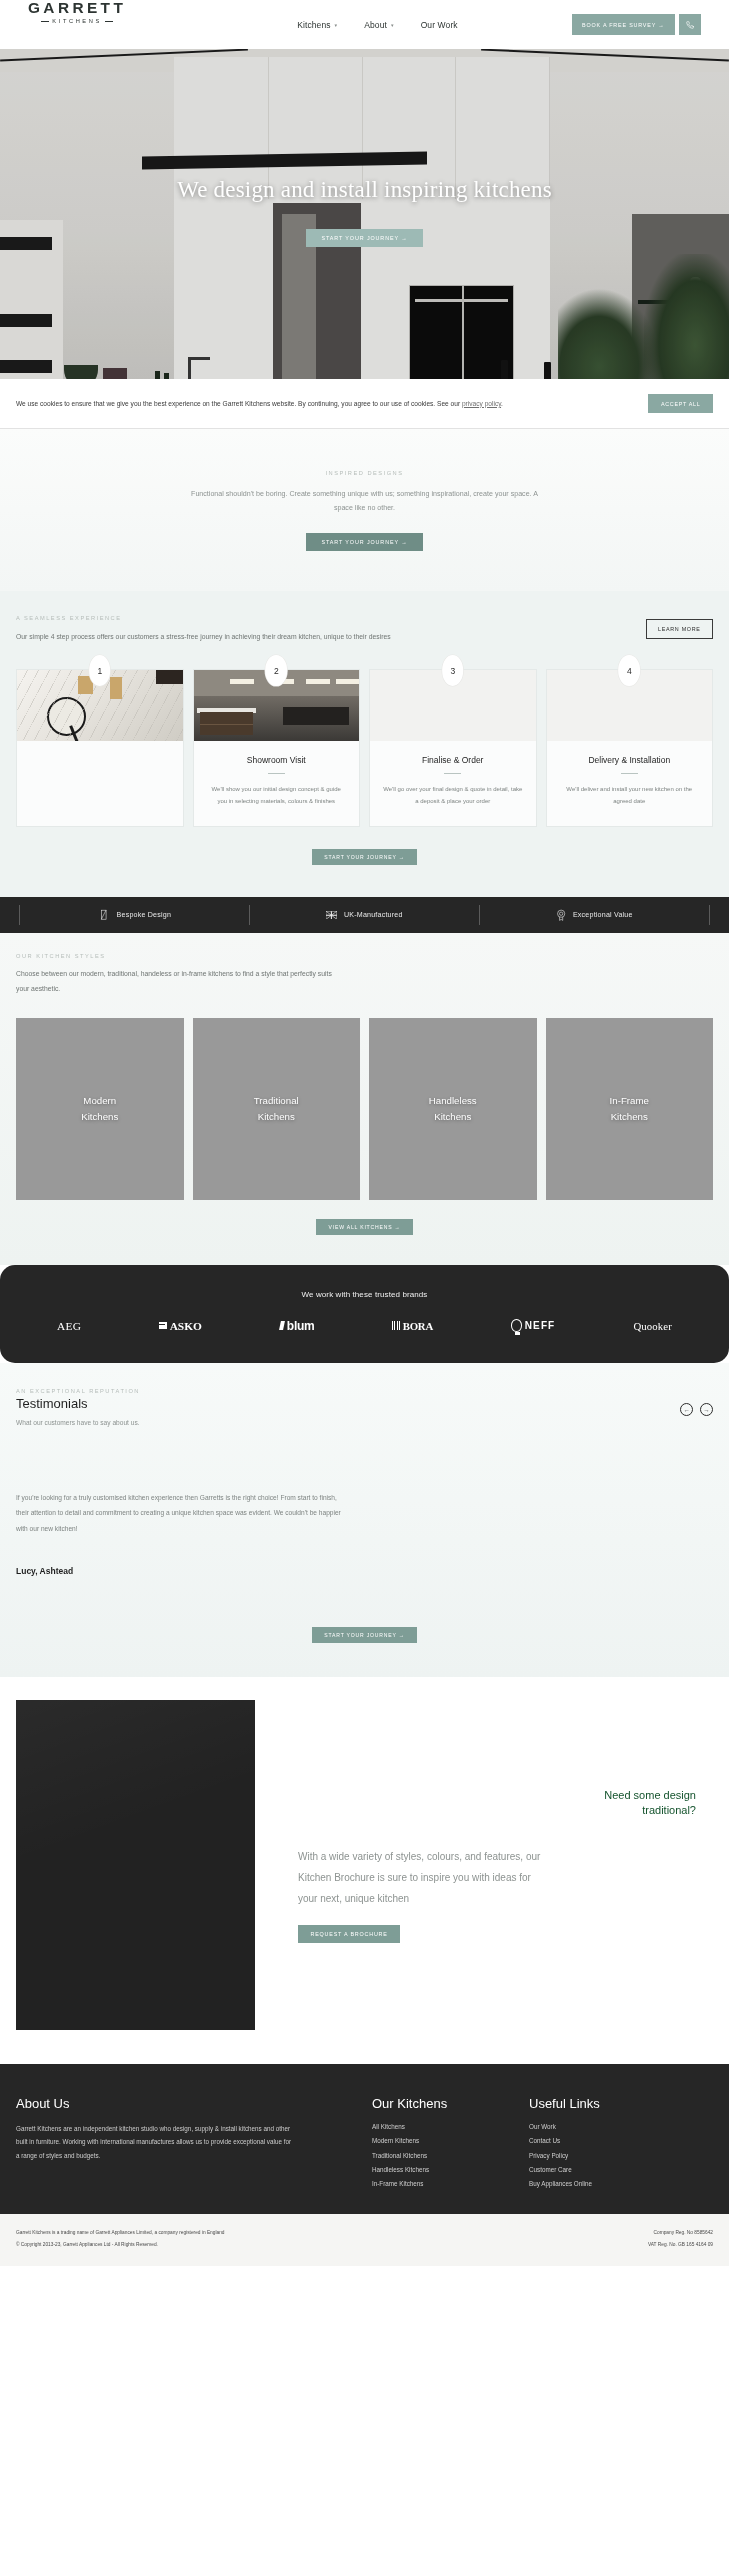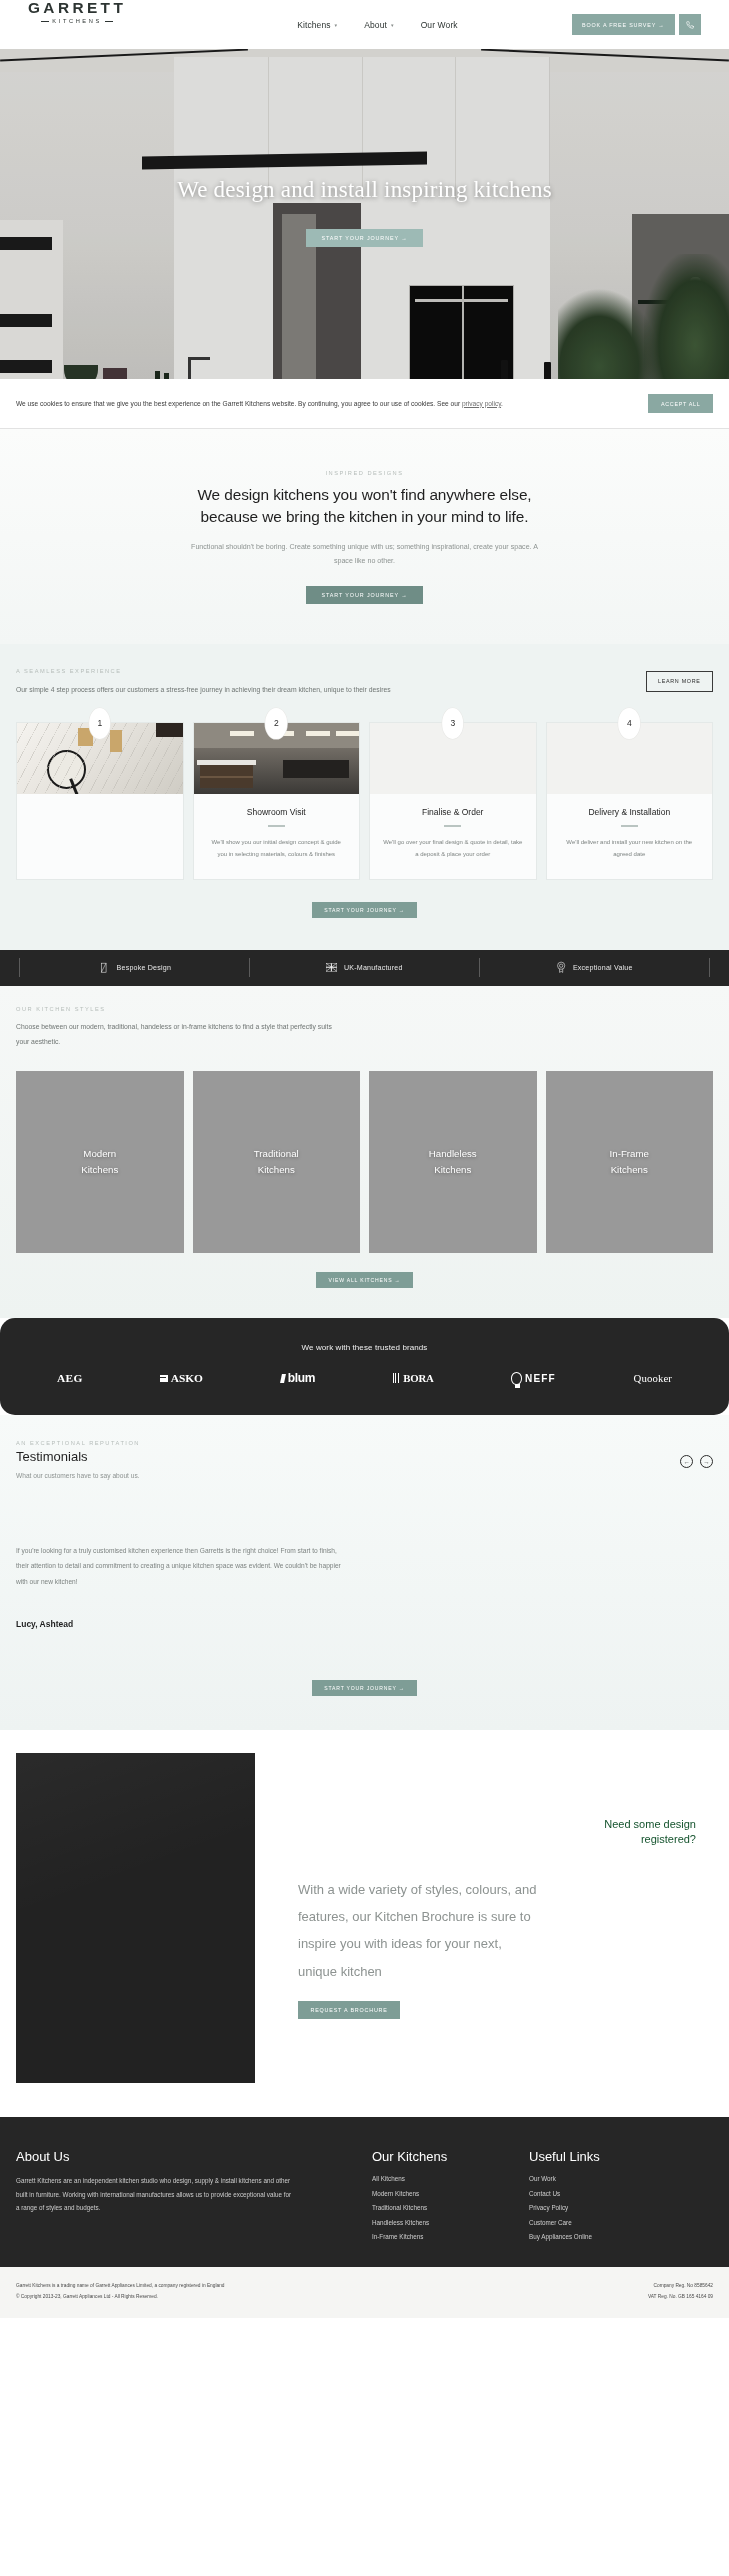--- a/index.html
+++ b/index.html
@@ -219,21 +219,21 @@
   }
 
   
   .brands { background:#262626; padding:25px 16px 30px; text-align:center;border-radius:15px; }
   .brands-title { color:#f0f0f0; font-size:8px; font-weight:400; letter-spacing:0.1px; }
   .brand-row {
     display:flex; align-items:center; justify-content:space-between;
     margin-top:19.4px; padding:0 41px;
   }
   .brand { color:#ffffff; display:flex; align-items:center; gap:2.8px; }
-  .b-aeg  { font-family:"Liberation Serif", serif; font-weight:700; font-size:11.4px; letter-spacing:0.3px;}
+  .b-aeg  { font-family:"Liberation Serif", serif; font-weight:400; font-size:11.4px; letter-spacing:0.3px;}
   .b-asko { font-family:"Liberation Serif", serif; font-weight:700; font-size:11.4px; letter-spacing:0px;}
   .b-blum { font-weight:700; font-size:12px; letter-spacing:-0.3px;}
   .b-bora { font-family:"Liberation Serif", serif; font-weight:700; font-size:10.8px; letter-spacing:-0.2px;}
   .b-neff { font-weight:700; font-size:10px; letter-spacing:1.1px; }
   .b-quooker { font-family:"Liberation Serif", serif; font-size:10.8px; letter-spacing:0.1px; }
   .asko-mark { width:7.4px; height:7.4px; background:#fff; position:relative; }
   .asko-mark::after { content:""; position:absolute; left:0; top:2.3px; width:5.1px; height:1.1px; background:#262626;}
   .blum-mark { width:4px; height:9px; background:#fff; transform:skewX(-12deg); }
   .bora-mark { width:7.4px; height:9.7px;
     background:repeating-linear-gradient(90deg,#fff 0 1.1px,#262626 1.1px 2.3px); }
@@ -260,21 +260,21 @@
   
   .sec-broch { background:#ffffff; padding:23px 16px 34px; display:flex; align-items:center; gap:0; }
   .broch-img {
     width:239px; height:330px; background:#222222; flex:none;
     position:relative; overflow:hidden;
   }
   .broch-img .sheen { position:absolute; inset:0;
     background:linear-gradient(160deg, rgba(255,255,255,.04) 0%, rgba(255,255,255,0) 40%); }
   .broch-text { flex:1; padding-left:43px; padding-right:17px; }
   .broch-h2 { font-size:11px; font-weight:400; color:#14532d; line-height:1.4;text-align:right; }
-  .broch-p { font-size:13px; color:#8d9391; line-height:2.1; margin-top:28px; max-width:245px; }
+  .broch-p { font-size:10px; color:#8d9391; line-height:2.1; margin-top:28px; max-width:245px; }
   .broch-btn {
     display:inline-flex; align-items:center; justify-content:center;
     background:#7e9d96; color:#fff; font-size:5.4px; letter-spacing:0.8px;
     padding:0 12.5px; height:18px; border:none; cursor:pointer; margin-top:16px;
     white-space:nowrap;
   }
 
   
   .footer { background:#262626; padding:32px 16px 27px; display:flex; }
   .f-col-about { width:296px; }
@@ -374,24 +374,20 @@
   </div>
 
   <div class="cookie">
     <p><span>We use cookies to ensure that we give you the best experience on the Garrett Kitchens website. By continuing, you agree to our use of cookies. See our </span><a href="#">privacy policy</a><span>.</span></p>
     <button class="btn-accept">ACCEPT ALL</button>
   </div>
   <div class="divider-line"></div>
 
   <div class="sec-inspired">
     <div class="eyebrow">INSPIRED DESIGNS</div>
-    <div class="h2-big">
-      <div>We design kitchens you won't find anywhere else,</div>
-      <div>because we bring the kitchen in your mind to life.</div>
-    </div>
     <div class="lede">Functional shouldn't be boring. Create something unique with us; something inspirational, create your space. A space like no other.</div>
     <button class="btn-dark-green">START YOUR JOURNEY →</button>
   </div>
 
   <div class="sec-process">
     <div class="proc-head">
       <div class="txt">
         <div class="eyebrow">A SEAMLESS EXPERIENCE</div>
         <div class="lead2">Our simple 4 step process offers our customers a stress-free journey in achieving their dream kitchen, unique to their desires</div>
       </div>
@@ -567,21 +563,21 @@
     </div>
   </div>
 
   <div class="sec-broch">
     <div class="broch-img">
         <div class="sheen"></div>
       </div>
     <div class="broch-text">
       <div class="broch-h2">
         <div>Need some design</div>
-        <div>registered?</div>
+        <div>traditional?</div>
       </div>
       <div class="broch-p">With a wide variety of styles, colours, and features, our Kitchen Brochure is sure to inspire you with ideas for your next, unique kitchen</div>
       <button class="broch-btn">REQUEST A BROCHURE</button>
     </div>
   </div>
 
   <div class="footer">
     <div class="f-col-about">
       <div class="f-h">About Us</div>
       <div class="f-about-p">Garrett Kitchens are an independent kitchen studio who design, supply &amp; install kitchens and other built in furniture. Working with international manufactures allows us to provide exceptional value for a range of styles and budgets.</div>

